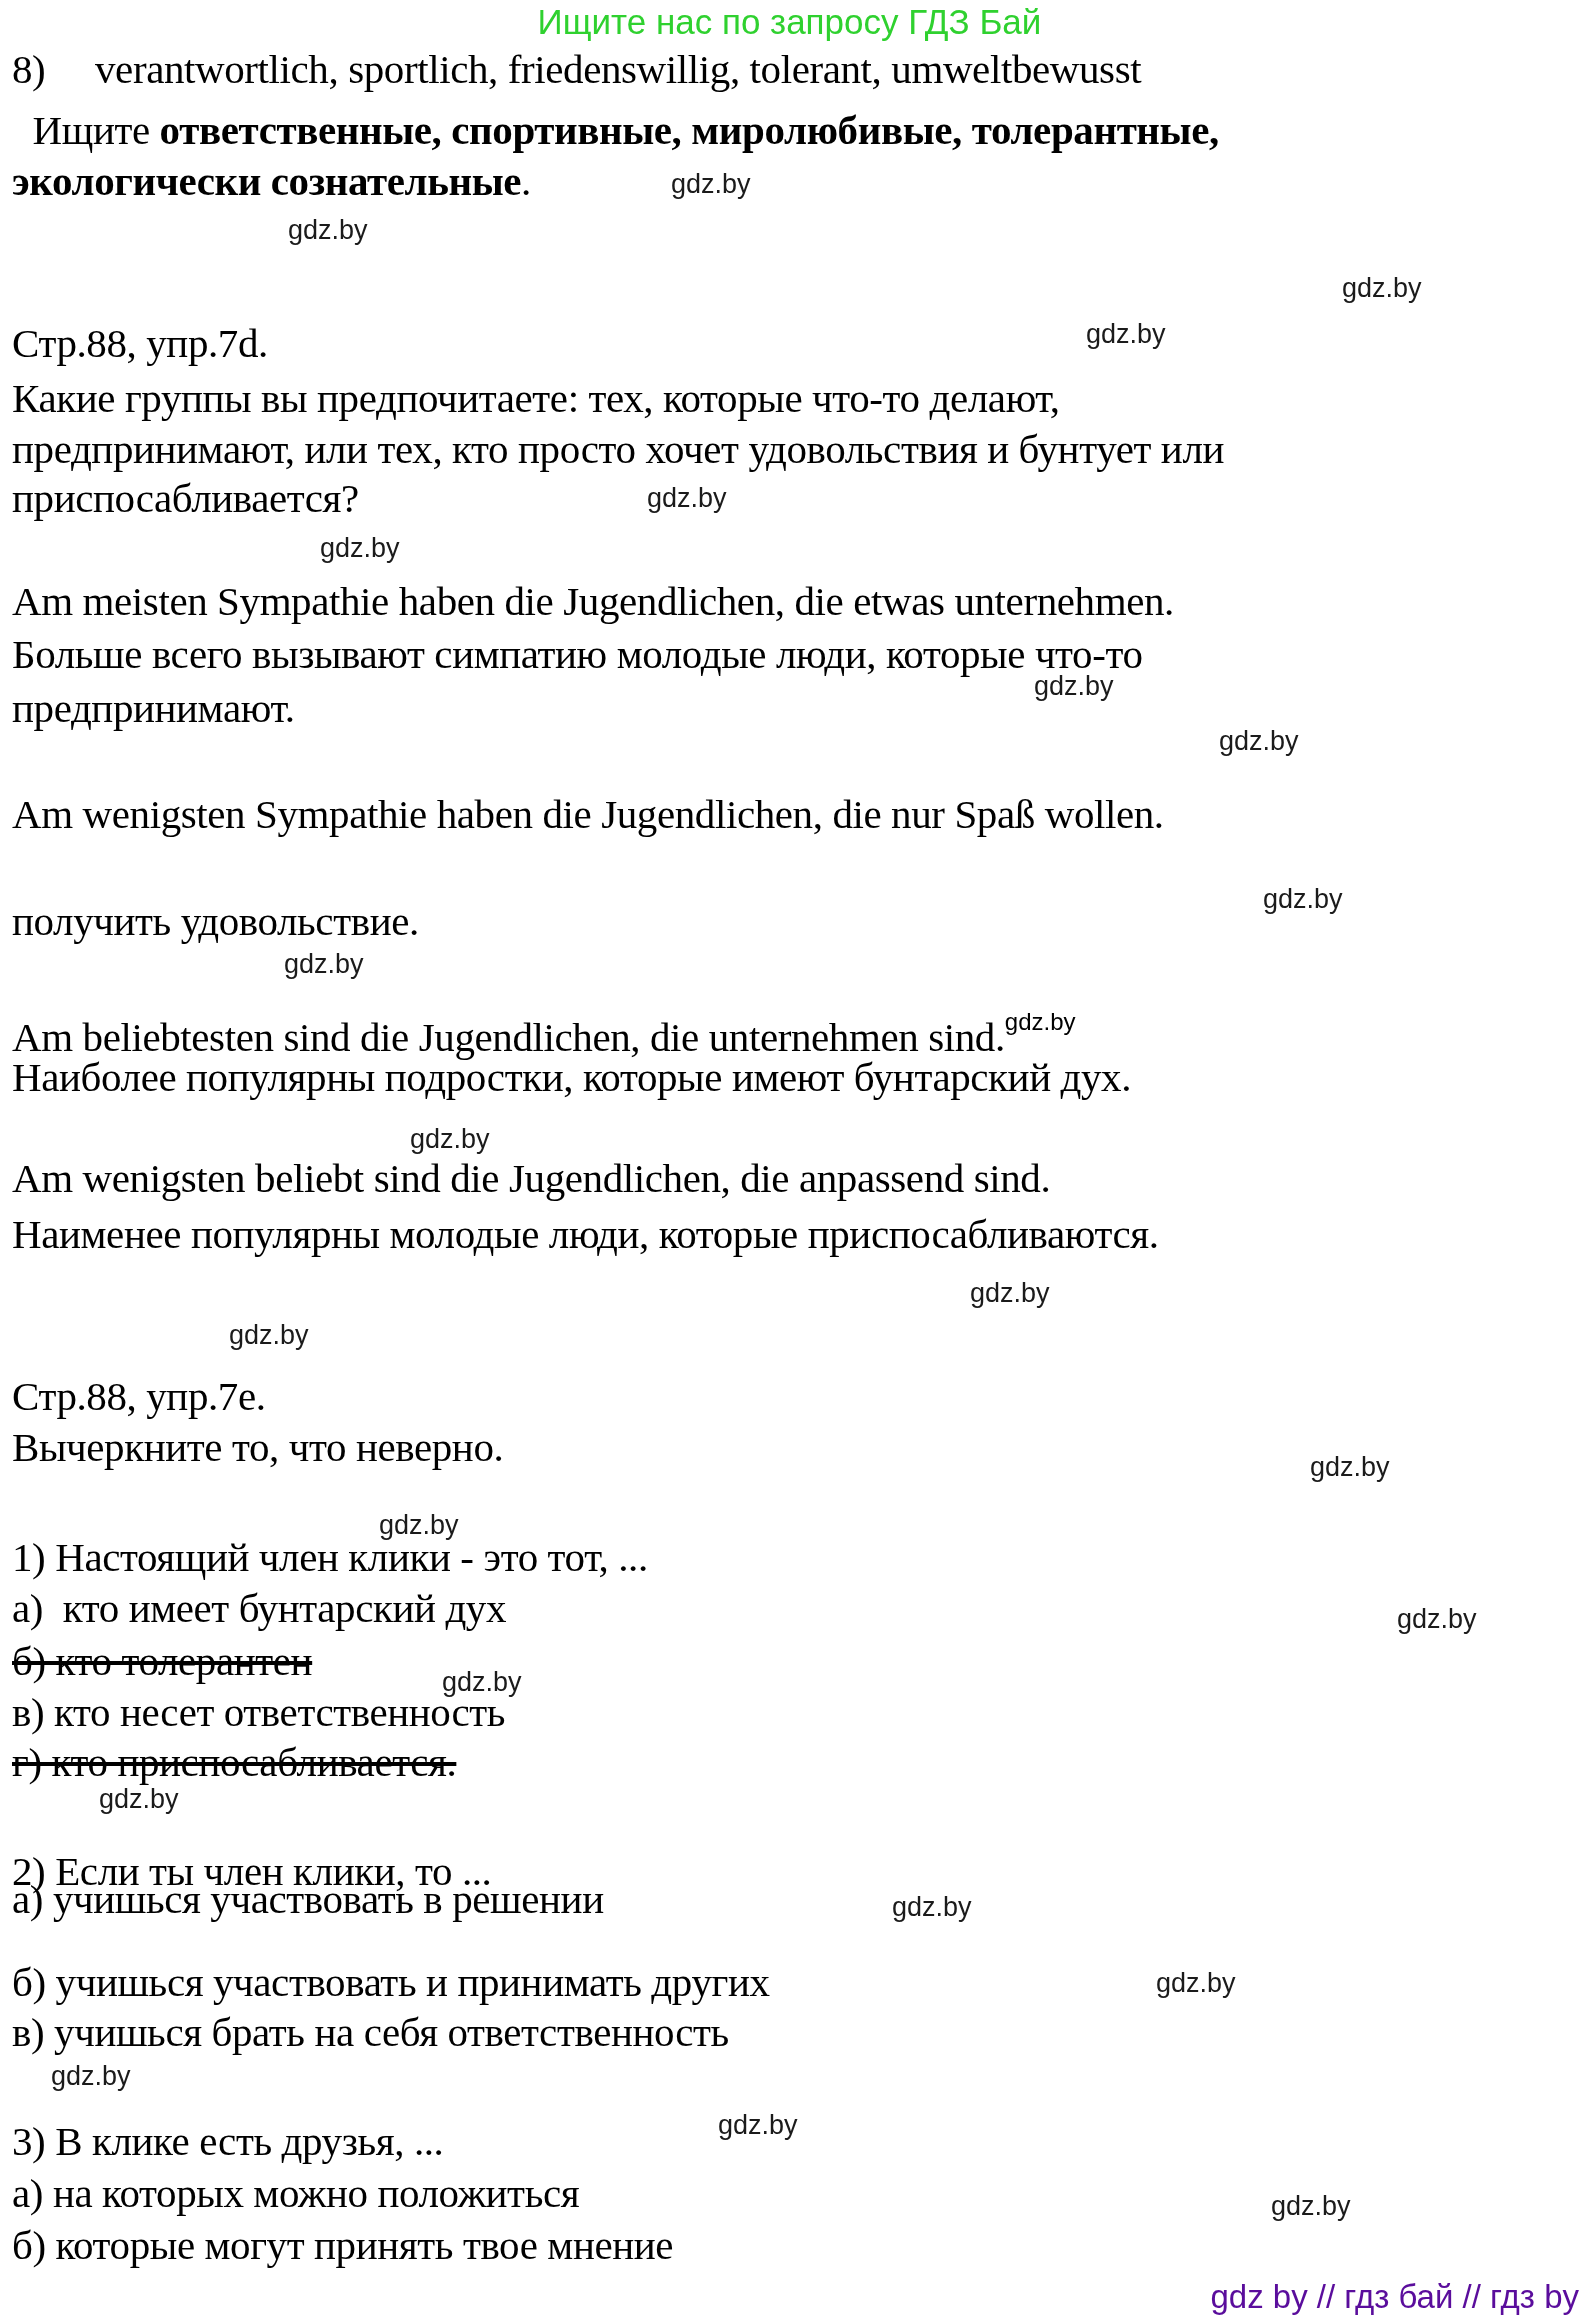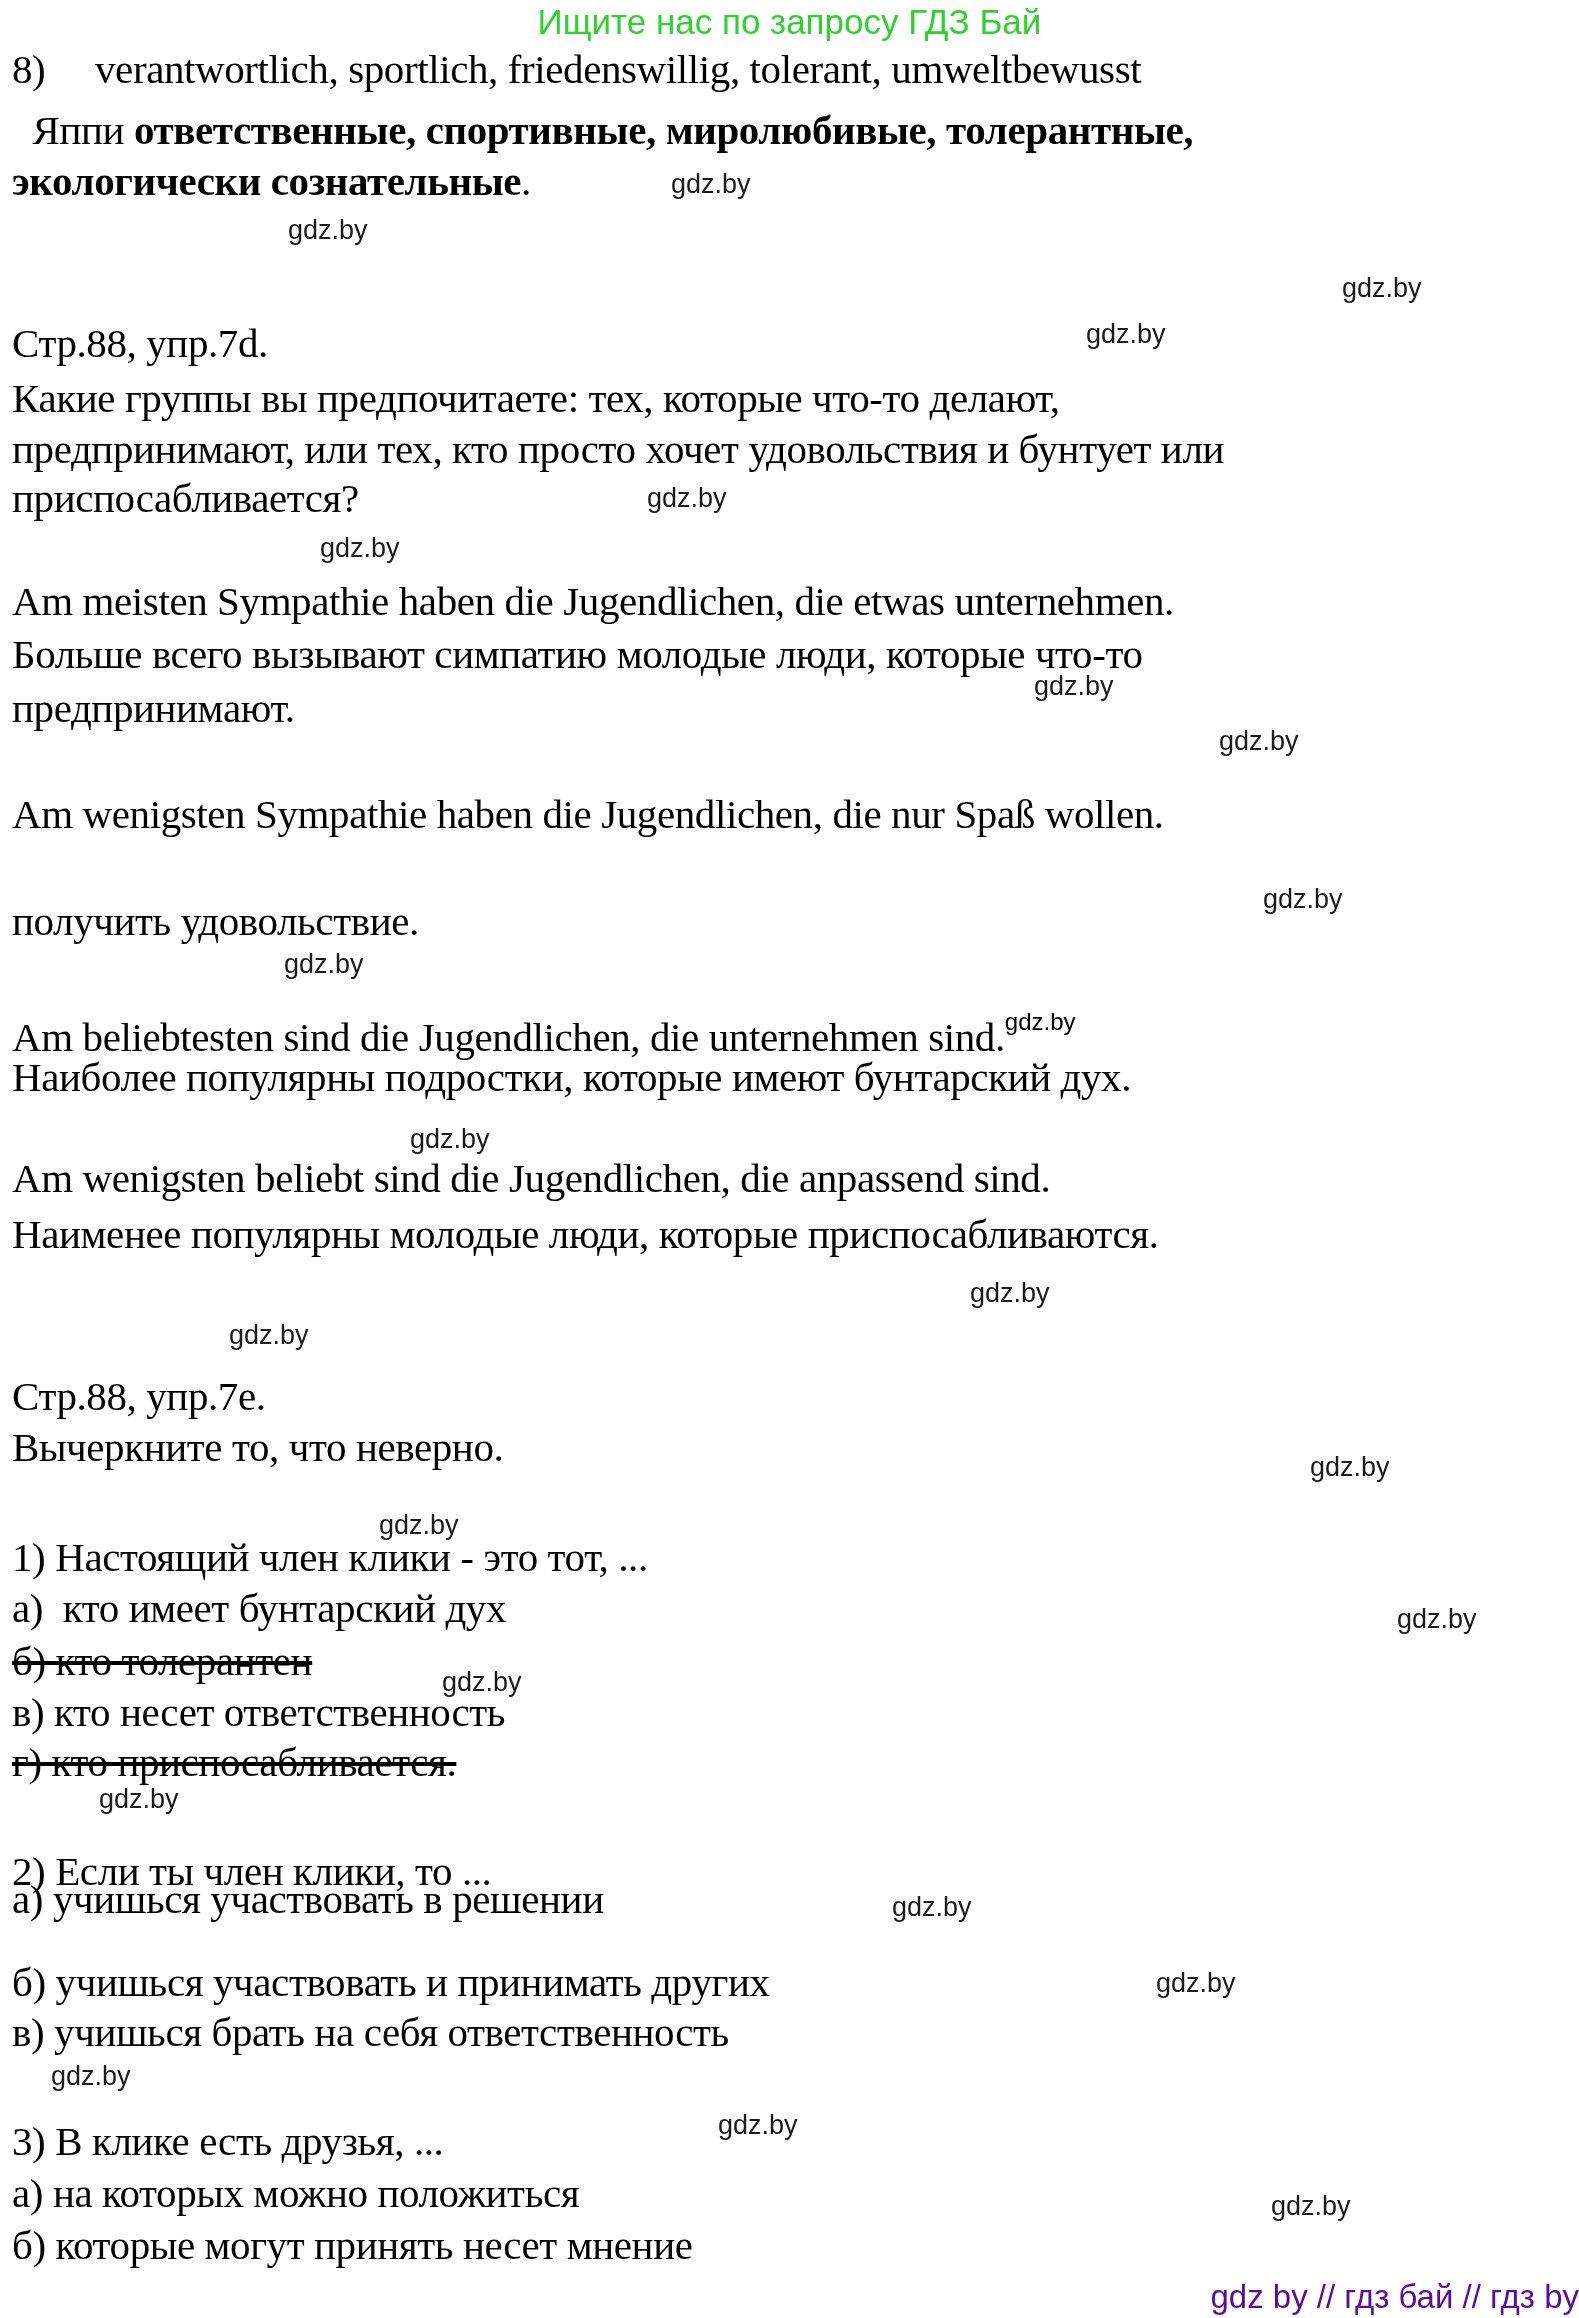--- a/index.html
+++ b/index.html
@@ -21,21 +21,21 @@
       font-family:"Liberation Sans","DejaVu Sans",sans-serif;font-size:33px;color:#5a0d9c;}
 </style>
 </head>
 <body>
 
 <div class="page">
 
   <div class="promo-top">Ищите нас по запросу ГДЗ Бай</div>
 
   <div class="line" style="top:46px"><span class="num">8)</span><span>verantwortlich, sportlich, friedenswillig, tolerant, umweltbewusst</span></div>
-  <div class="line indent" style="top:107px"><span>Яппи </span><span class="b">ответственные, спортивные, миролюбивые, толерантные,</span></div>
+  <div class="line indent" style="top:107px"><span>Ищите </span><span class="b">ответственные, спортивные, миролюбивые, толерантные,</span></div>
   <div class="line" style="top:158px"><span class="b">экологически сознательные</span><span>.</span></div>
 
   <div class="line" style="top:320px">Стр.88, упр.7d.</div>
   <div class="line" style="top:375px">Какие группы вы предпочитаете: тех, которые что-то делают,</div>
   <div class="line" style="top:426px">предпринимают, или тех, кто просто хочет удовольствия и бунтует или</div>
   <div class="line" style="top:475px">приспосабливается?</div>
 
   <div class="line" style="top:578px">Am meisten Sympathie haben die Jugendlichen, die etwas unternehmen.</div>
   <div class="line" style="top:631px">Больше всего вызывают симпатию молодые люди, которые что-то</div>
   <div class="line" style="top:685px">предпринимают.</div>
@@ -58,21 +58,21 @@
   <div class="line" style="top:1689px">в) кто несет ответственность</div>
   <div class="line strike" style="top:1739px">г) кто приспосабливается.</div>
 
   <div class="line" style="top:1848px">2) Если ты член клики, то ...</div>
   <div class="line" style="top:1876px">а) учишься участвовать в решении</div>
   <div class="line" style="top:1959px">б) учишься участвовать и принимать других</div>
   <div class="line" style="top:2009px">в) учишься брать на себя ответственность</div>
 
   <div class="line" style="top:2118px">3) В клике есть друзья, ...</div>
   <div class="line" style="top:2170px">а) на которых можно положиться</div>
-  <div class="line" style="top:2222px">б) которые могут принять несет мнение</div>
+  <div class="line" style="top:2222px">б) которые могут принять твое мнение</div>
 
   <span class="wm" style="left:671px;top:169px">gdz.by</span>
   <span class="wm" style="left:288px;top:215px">gdz.by</span>
   <span class="wm" style="left:1342px;top:273px">gdz.by</span>
   <span class="wm" style="left:1086px;top:319px">gdz.by</span>
   <span class="wm" style="left:647px;top:483px">gdz.by</span>
   <span class="wm" style="left:320px;top:533px">gdz.by</span>
   <span class="wm" style="left:1034px;top:671px">gdz.by</span>
   <span class="wm" style="left:1219px;top:726px">gdz.by</span>
   <span class="wm" style="left:1263px;top:884px">gdz.by</span>

